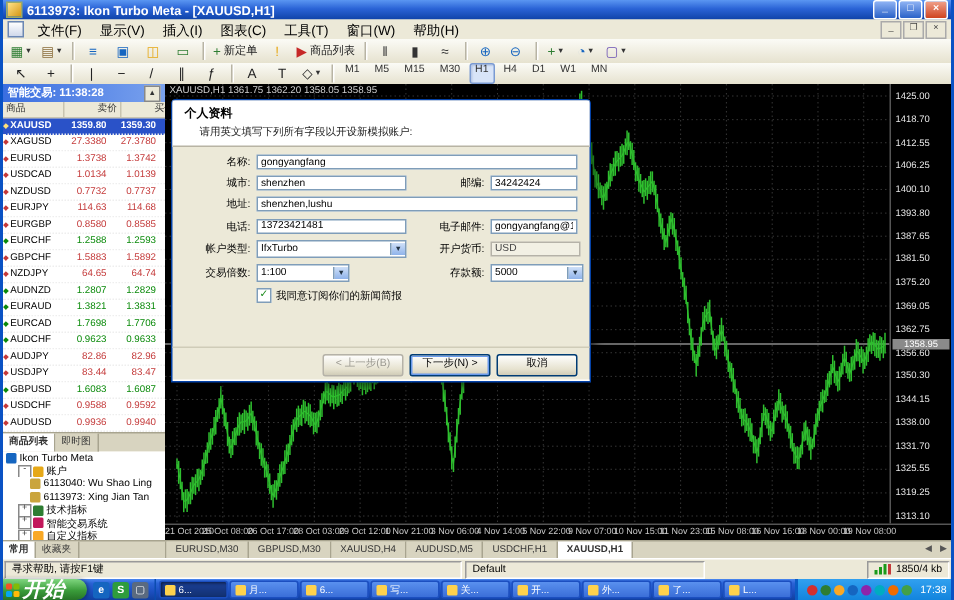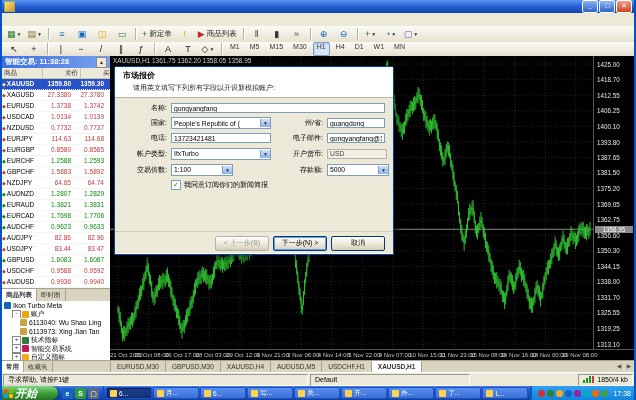--- a/index.html
+++ b/index.html
@@ -116,21 +116,21 @@
     display:flex;align-items:center;gap:3px;}
   .sb-help{width:295px;}.sb-def{width:150px;}.sb-net{margin-left:auto;}
   .netbars{display:flex;align-items:flex-end;gap:1px;height:7px;}
   .netbars i{width:2px;background:#1a9a1a;display:block;}
   .netbars i.r{background:#c43a3a;}
   
   .taskbar{position:absolute;left:-2px;right:-2px;bottom:0;height:14px;
     background:linear-gradient(180deg,#4a86ee 0%,#2a63d6 20%,#1c4fc0 60%,#1140a0 100%);display:flex;align-items:stretch;}
   .startbtn{width:48px;flex:none;border-radius:0 8px 8px 0;display:flex;align-items:center;gap:2px;padding:0 6px 0 4px;
     background:linear-gradient(180deg,#7fd67f,#3a9c3a 55%,#267426);color:#fff;font-weight:bold;font-style:italic;
-    font-size:11px;box-shadow:1px 0 3px rgba(0,0,0,.4);}
+    font-size:14px;box-shadow:1px 0 3px rgba(0,0,0,.4);}
   .winflag{display:grid;grid-template-columns:4px 4px;grid-template-rows:4px 4px;gap:1px;flex:none;}
   .winflag i{display:block;border-radius:1px;}
   .qlaunch{display:flex;align-items:center;gap:2px;padding:0 4px;border-right:1px solid #0b4cb0;}
   .ql-ico{width:11px;height:11px;border-radius:2px;color:#fff;font-size:7px;line-height:11px;text-align:center;font-weight:bold;}
   .tasks{display:flex;flex:1;gap:1px;padding:1px 2px;overflow:hidden;}
   .taskbtn{flex:1;max-width:46px;border-radius:2px;background:linear-gradient(#5a90ee,#3a6ed8);color:#fff;
     font-size:6.5px;display:flex;align-items:center;gap:2px;padding:0 3px;border:1px solid #1c4fc0;white-space:nowrap;overflow:hidden;}
   .taskbtn.active{background:linear-gradient(#1c4098,#123070);box-shadow:inset 1px 1px 2px rgba(0,0,0,.5);}
   .task-ico{width:7px;height:7px;background:#ffd24d;border-radius:1px;flex:none;}
   .tray{flex:none;display:flex;align-items:center;gap:2px;padding:0 5px 0 6px;background:linear-gradient(180deg,#31a0ef,#1284dd);
@@ -138,26 +138,36 @@
   .tray-ico{width:7px;height:7px;border-radius:50%;flex:none;}
   .clock{font-size:7px;color:#fff;margin-left:3px;}
 </style>
 </head>
 <body>
 
 <div id="root">
 
   <div class="titlebar">
     <span class="app-ico"></span>
+    <span>6113973: Ikon Turbo Meta - [XAUUSD,H1]</span>
     <span class="tspacer"></span>
     <span class="win-btn">_</span>
     <span class="win-btn">□</span>
     <span class="win-btn close">×</span>
   </div>
 
+  <div class="menubar">
+    <span class="child-ico"></span>
+    <span id="menu-items"><span class="menu-item">文件(F)</span><span class="menu-item">显示(V)</span><span class="menu-item">插入(I)</span><span class="menu-item">图表(C)</span><span class="menu-item">工具(T)</span><span class="menu-item">窗口(W)</span><span class="menu-item">帮助(H)</span></span>
+    <span class="child-btns">
+      <span class="cw-btn">_</span>
+      <span class="cw-btn">❐</span>
+      <span class="cw-btn">×</span>
+    </span>
+  </div>
 
   <div class="toolbar1" id="toolbar-standard">
       <span class="tb-btn">
         <span style="color: rgb(46, 125, 50);">▦</span>
         <span class="dd">▼</span>
       </span>
       <span class="tb-btn">
         <span style="color: rgb(138, 109, 59);">▤</span>
         <span class="dd">▼</span>
       </span>
@@ -977,36 +987,37 @@
         <div class="ttick" style="left: 329.749px;">11 Nov 23:00</div>
         <div class="ttick" style="left: 360.272px;">15 Nov 08:00</div>
         <div class="ttick" style="left: 390.795px;">16 Nov 16:00</div>
         <div class="ttick" style="left: 421.317px;">18 Nov 00:00</div>
         <div class="ttick" style="left: 451.84px;">19 Nov 08:00</div>
       </div>
   </div>
 
   <div class="dialog">
     <div class="dlg-head">
-      <div class="h1">市场报价</div>
+      <div class="h1">个人资料</div>
       <div class="h2">请用英文填写下列所有字段以开设新模拟账户:</div>
     </div>
     <div class="dlg-form">
       <div class="frow">
         <span class="flabel">名称:</span>
         <input class="tfield span3" style="grid-column: 2 / 5;" value="gongyangfang">
       </div>
       <div class="frow">
-        <span class="flabel">国家:</span>
-        <span class="combo">
-          <span>People's Republic of (</span>
-          <span class="carr">▼</span>
-        </span>
-        <span class="flabel">州/省:</span>
-        <input class="tfield" value="guangdong" style="">
+        <span class="flabel">城市:</span>
+        <input class="tfield" value="shenzhen" style="">
+        <span class="flabel">邮编:</span>
+        <input class="tfield" value="34242424" style="">
+      </div>
+      <div class="frow">
+        <span class="flabel">地址:</span>
+        <input class="tfield" style="grid-column: 2 / 5;" value="shenzhen,lushu">
       </div>
       <div class="frow">
         <span class="flabel">电话:</span>
         <input class="tfield" value="13723421481" style="">
         <span class="flabel">电子邮件:</span>
         <input class="tfield" value="gongyangfang@126.com" style="">
       </div>
       <div class="frow">
         <span class="flabel">帐户类型:</span>
         <span class="combo">

